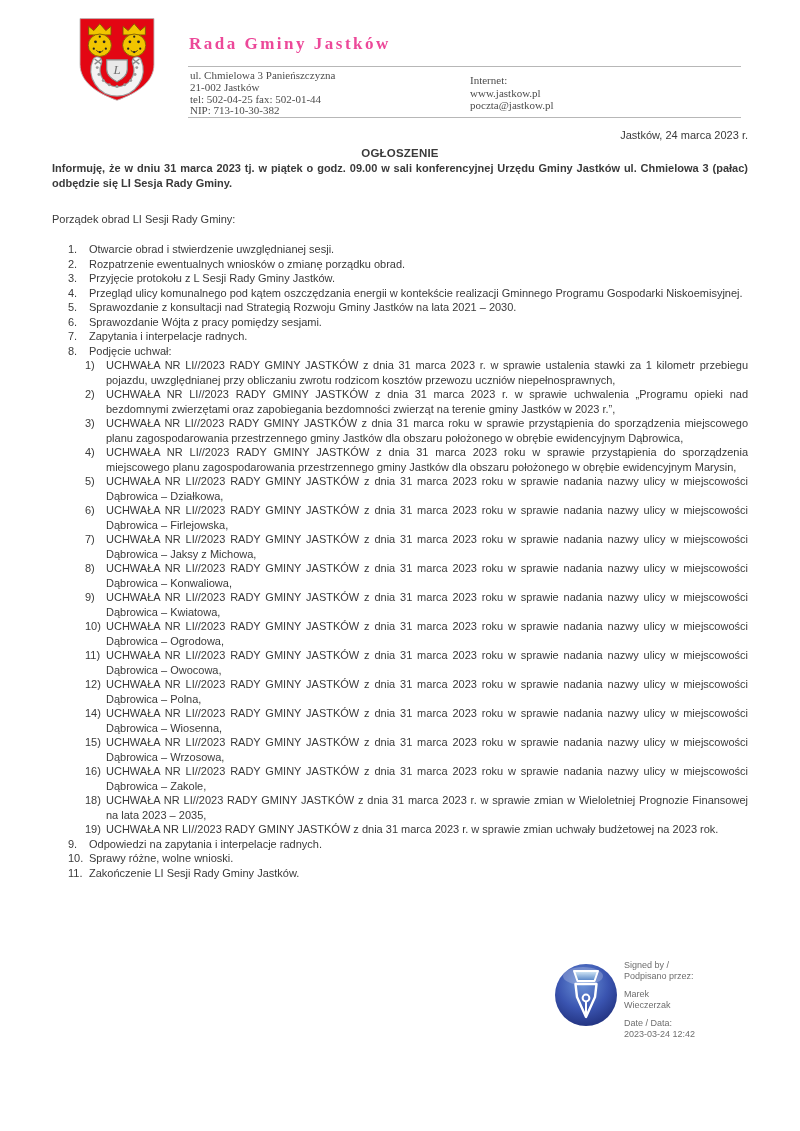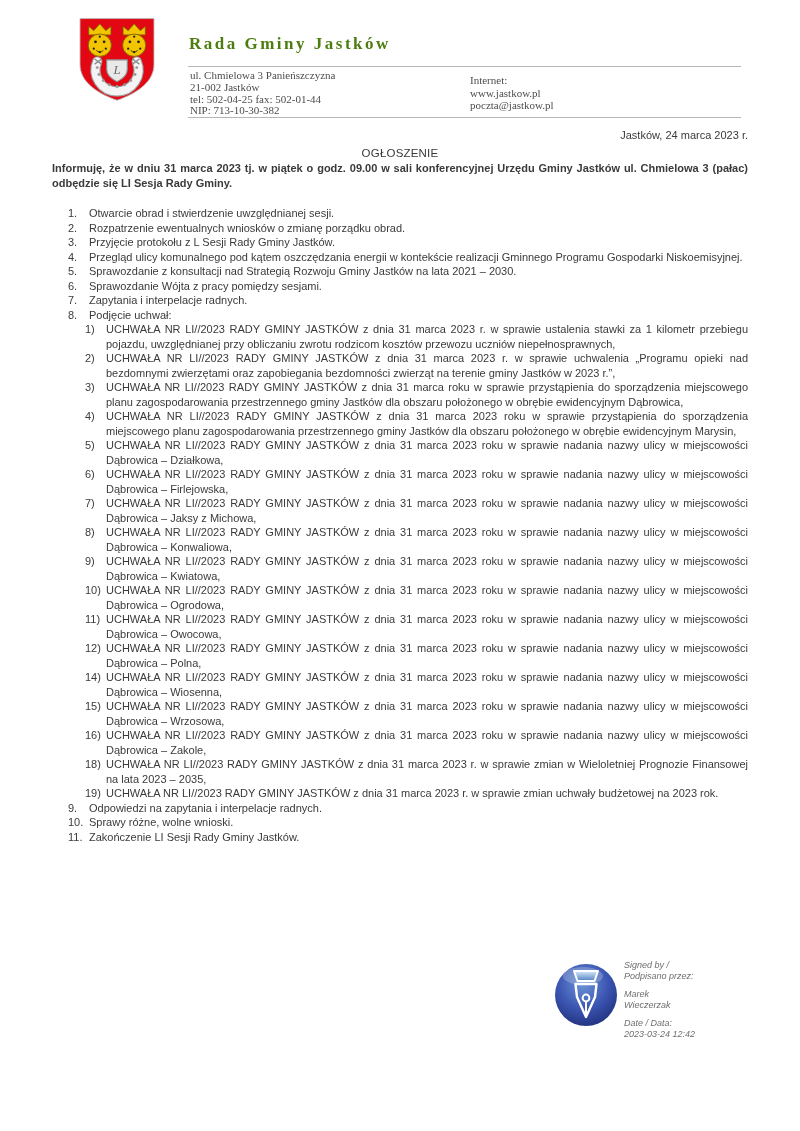--- a/index.html
+++ b/index.html
@@ -22,60 +22,60 @@
     color:var(--text-dark);
     overflow:hidden;
   }
   
   .letterhead{position:absolute;top:0;left:0;width:100%;height:128px;}
   .coat{position:absolute;left:74px;top:15px;width:86px;height:88px;}
   .org-name{
     position:absolute;left:189px;top:34px;
     font-family:"Liberation Serif","DejaVu Serif",serif;
     font-weight:bold;font-size:17px;letter-spacing:2.5px;
-    color:#4d7c0f;
+    color:#ec4899;
   }
   .rule{position:absolute;left:188px;width:553px;height:0;border-top:1.5px solid var(--rule-gray);}
   .rule-top{top:66px;}
   .rule-bottom{top:117px;}
   .addr{
     position:absolute;left:190px;top:70px;
     font-family:"Liberation Serif","DejaVu Serif",serif;
     font-size:11px;line-height:11.8px;color:var(--text-serif);
     white-space:pre-line;
   }
   .inet{
     position:absolute;left:470px;top:74px;
     font-family:"Liberation Serif","DejaVu Serif",serif;
     font-size:11px;line-height:12.5px;color:var(--text-serif);
     white-space:pre-line;
   }
   
   .content{position:absolute;top:128px;left:52px;width:696px;}
   .date-line{ text-align:right;font-size:11px;line-height:14px;color:var(--text-dark);}
-  .doc-title{ text-align:center;font-size:11.5px;font-weight:normal;line-height:15px;margin-top:4px;letter-spacing:.2px;}
+  .doc-title{ text-align:center;font-size:11.5px;font-weight:bold;line-height:15px;margin-top:4px;letter-spacing:.2px;}
   .intro{ margin-top:0;font-size:11px;font-weight:bold;line-height:15px;text-align:justify;}
   .agenda-heading{ margin-top:21px;font-size:11px;line-height:15px;}
   .agenda-list{ margin-top:15px;font-size:11px;line-height:14.5px;}
   .row{display:flex;}
   .row .num{flex:none;}
   .row.top{margin-left:16px;}
   .row.top .num{width:21px;}
   .row.sub{margin-left:33px;}
   .row.sub .num{width:21px;}
   .row .txt{flex:1;}
   .row.sub .txt{text-align:justify;}
   
   .stamp{position:absolute;left:553px;top:960px;width:220px;height:80px;}
   .stamp-icon{position:absolute;left:0;top:2px;width:66px;height:66px;}
   .stamp-text{
     position:absolute;left:71px;top:0;
     font-size:9px;line-height:10.5px;color:var(--stamp-text);
   }
-  .stamp-text .grp{margin-bottom:8px;white-space:pre-line;font-style:italic;}
+  .stamp-text .grp{margin-bottom:8px;white-space:pre-line;}
 </style>
 </head>
 <body>
 
 <div class="page">
 
   <div class="letterhead">
     <svg class="coat" viewBox="0 0 100 100" aria-hidden="true">
 
       <path d="M7,3 H93 V56 C93,76 75,89 50,98 C25,89 7,76 7,56 Z" fill="var(--shield-red)" stroke="#b9b9b9" stroke-width="1"></path>
@@ -136,20 +136,21 @@
     <div class="inet">Internet:
 www.jastkow.pl
 poczta@jastkow.pl</div>
     <div class="rule rule-bottom"></div>
   </div>
 
   <div class="content">
     <div class="date-line">Jastków,  24 marca 2023 r.</div>
     <div class="doc-title">OGŁOSZENIE</div>
     <div class="intro">Informuję, że w dniu  31 marca 2023 tj. w piątek o godz. 09.00 w sali konferencyjnej Urzędu Gminy Jastków ul. Chmielowa 3 (pałac) odbędzie się LI Sesja Rady Gminy.</div>
+    <div class="agenda-heading">Porządek obrad LI Sesji Rady Gminy:</div>
     <div class="agenda-list">
         <div class="row top">
           <span class="num">1.</span>
           <span class="txt">Otwarcie obrad  i stwierdzenie uwzględnianej sesji.</span>
         </div>
         <div class="row top">
           <span class="num">2.</span>
           <span class="txt">Rozpatrzenie ewentualnych wniosków o zmianę porządku obrad.</span>
         </div>
         <div class="row top">

